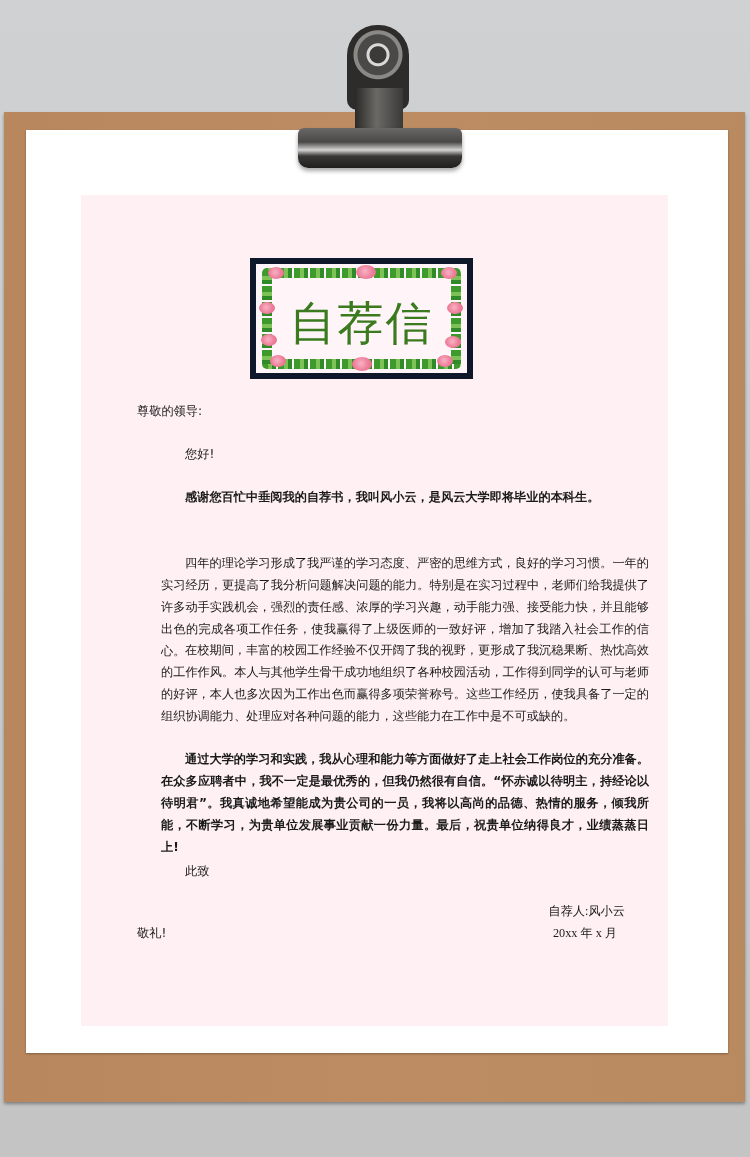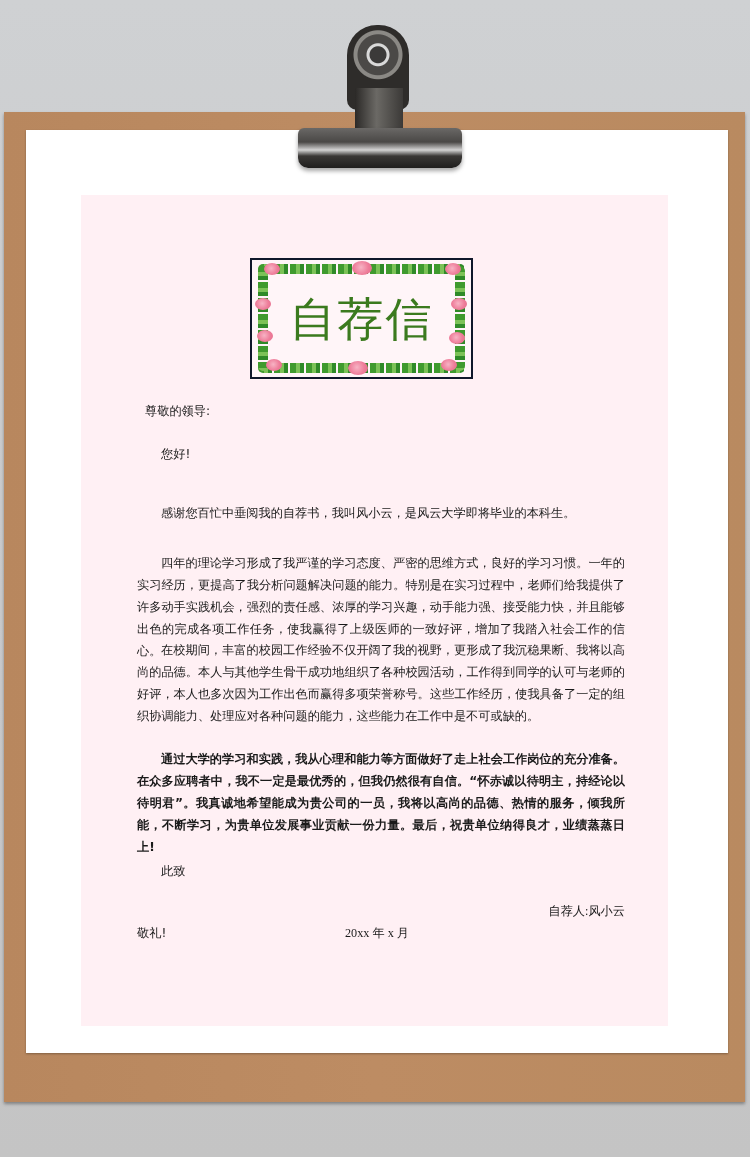--- a/index.html
+++ b/index.html
@@ -18,21 +18,21 @@
     position: absolute; left: 26px; top: 130px; width: 702px; height: 923px;
     background: #ffffff;
     box-shadow: 0 1px 2px rgba(0,0,0,0.3);
   }
   .letter {
     position: absolute; left: 81px; top: 195px; width: 587px; height: 831px;
     background: #fff0f4;
   }
   .banner {
     position: absolute; left: 250px; top: 258px; width: 223px; height: 121px;
-    border: 2px solid #0f172a;
+    border: 6px solid #0f172a;
     background: #fff5f8;
   }
   .vine-h, .vine-v { position: absolute; }
   .vine-h { left: 6px; right: 6px; height: 10px;
     background: repeating-linear-gradient(90deg, #3f9a2e 0 6px, #7cc257 6px 10px, #2f8a28 10px 14px, transparent 14px 16px);
     border-radius: 5px; }
   .vine-v { top: 6px; bottom: 6px; width: 10px;
     background: repeating-linear-gradient(180deg, #3f9a2e 0 6px, #7cc257 6px 10px, #2f8a28 10px 14px, transparent 14px 16px);
     border-radius: 5px; }
   .rose {
@@ -57,21 +57,21 @@
   .clip-bar {
     position: absolute; left: 298px; top: 128px; width: 164px; height: 40px;
     border-radius: 6px 6px 10px 10px;
     background: linear-gradient(180deg, #6a6866 0%, #4a4846 35%, #d4d4d4 55%, #3a3836 70%, #1f1e1d 100%);
     box-shadow: 0 3px 4px rgba(0,0,0,0.35);
   }
   .text {
     position: absolute; left: 137px; width: 488px;
     font-size: 12.2px; color: #1a1a1a; line-height: 22px;
   }
-  .para { text-indent: 24px; text-align: justify; }
+  .para { text-indent: 24px; text-align: justify; margin-left: 24px; }
   .right { text-align: right; font-family: Liberation Serif, serif; }
 </style>
 </head>
 <body>
 
 <div class="board"></div>
 <div class="paper"></div>
 <div class="letter"></div>
 
 <div class="clip-back"></div>
@@ -89,22 +89,22 @@
   <div class="rose" style="left:3px;top:38px;"></div>
   <div class="rose" style="left:5px;top:70px;"></div>
   <div class="rose" style="right:4px;top:38px;"></div>
   <div class="rose" style="right:6px;top:72px;"></div>
   <div class="rose" style="left:96px;bottom:2px;width:20px;height:14px;"></div>
   <div class="rose" style="left:14px;bottom:6px;"></div>
   <div class="rose" style="right:14px;bottom:6px;"></div>
   <div class="banner-title">自荐信</div>
 </div>
 
-<div class="text" style="top:400px;margin-left:8px;">尊敬的领导:</div>
+<div class="text" style="top:400px;">尊敬的领导:</div>
 <div class="text para" style="top:443px;">您好!</div>
-<div class="text para" style="top:502px;">感谢您百忙中垂阅我的自荐书，我叫风小云，是风云大学即将毕业的本科生。</div>
+<div class="text para" style="top:486px;font-weight:bold;">感谢您百忙中垂阅我的自荐书，我叫风小云，是风云大学即将毕业的本科生。</div>
 <div class="text para" style="top:552px;">四年的理论学习形成了我严谨的学习态度、严密的思维方式，良好的学习习惯。一年的实习经历，更提高了我分析问题解决问题的能力。特别是在实习过程中，老师们给我提供了许多动手实践机会，强烈的责任感、浓厚的学习兴趣，动手能力强、接受能力快，并且能够出色的完成各项工作任务，使我赢得了上级医师的一致好评，增加了我踏入社会工作的信心。</div>
-<div class="text para" style="top:639px;">在校期间，丰富的校园工作经验不仅开阔了我的视野，更形成了我沉稳果断、我将以高尚的品德。本人与其他学生骨干成功地组织了各种校园活动，工作得到同学的认可与老师的好评，本人也多次因为工作出色而赢得多项荣誉称号。这些工作经历，使我具备了一定的组织协调能力、处理应对各种问题的能力，这些能力在工作中是不可或缺的。</div>
+<div class="text para" style="top:639px;">在校期间，丰富的校园工作经验不仅开阔了我的视野，更形成了我沉稳果断、热忱高效的工作作风。本人与其他学生骨干成功地组织了各种校园活动，工作得到同学的认可与老师的好评，本人也多次因为工作出色而赢得多项荣誉称号。这些工作经历，使我具备了一定的组织协调能力、处理应对各种问题的能力，这些能力在工作中是不可或缺的。</div>
 <div class="text para" style="top:748px;font-weight:bold;">通过大学的学习和实践，我从心理和能力等方面做好了走上社会工作岗位的充分准备。在众多应聘者中，我不一定是最优秀的，但我仍然很有自信。“怀赤诚以待明主，持经论以待明君”。我真诚地希望能成为贵公司的一员，我将以高尚的品德、热情的服务，倾我所能，不断学习，为贵单位发展事业贡献一份力量。最后，祝贵单位纳得良才，业绩蒸蒸日上!</div>
 <div class="text para" style="top:860px;">此致</div>
 <div class="text" style="top:922px;">敬礼!</div>
 <div class="text right" style="top:900px;">自荐人:风小云</div>
-<div class="text right" style="top:922px;padding-right:8px;text-align:center;">20xx 年 x 月</div>
+<div class="text right" style="top:922px;padding-right:8px;">20xx 年 x 月</div>
 
 </body></html>

